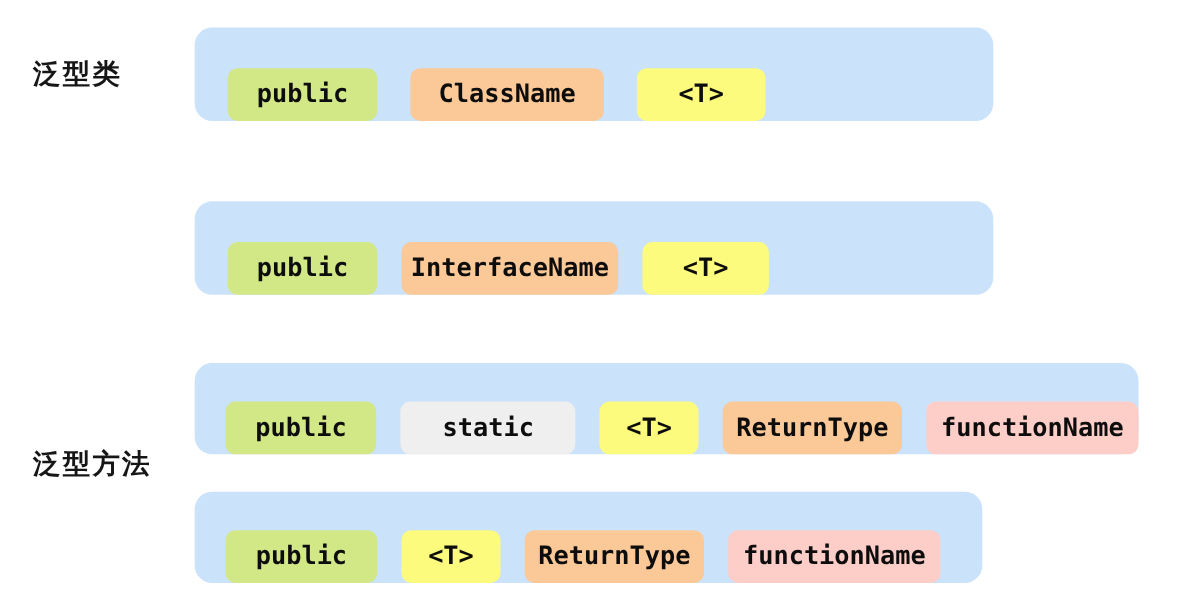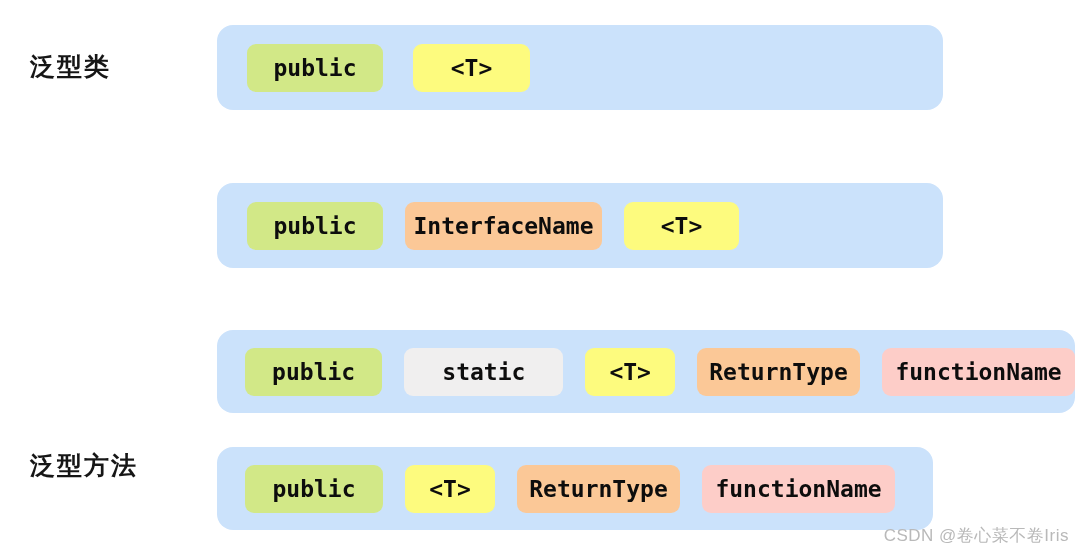--- a/index.html
+++ b/index.html
@@ -33,23 +33,22 @@
     color: #161616;
     white-space: nowrap;
   }
 
   
   .bar {
     position: absolute;
     background: #cbe2fb;
     border-radius: 16px;
     display: flex;
-    align-items: center;
+    align-items: flex-end;
     box-sizing: border-box;
-    margin-left: 40px;
   }
 
   
   .chip {
     border-radius: 9px;
     height: 48px;
     display: flex;
     align-items: center;
     justify-content: center;
     box-sizing: border-box;
@@ -81,42 +80,42 @@
 </style>
 </head>
 <body>
 
 <div class="diagram">
 
   <div class="row-label" style="left:30px; top:50px;">泛型类</div>
 
   <div class="bar" style="left:177px; top:25px; width:726px; height:85px; padding-left:30px; gap:30px;">
     <div class="chip green" style="width:136px;">public</div>
+    <div class="chip orange" style="width:176px;">ClassName</div>
     <div class="chip yellow" style="width:117px;">&lt;T&gt;</div>
   </div>
 
 
   <div class="bar" style="left:177px; top:183px; width:726px; height:85px; padding-left:30px; gap:22px;">
     <div class="chip green" style="width:136px;">public</div>
     <div class="chip orange" style="width:197px;">InterfaceName</div>
     <div class="chip yellow" style="width:115px;">&lt;T&gt;</div>
   </div>
 
-  <div class="row-label" style="left:30px; top:405px;margin-top:44px;">泛型方法</div>
+  <div class="row-label" style="left:30px; top:405px;">泛型方法</div>
 
   <div class="bar" style="left:177px; top:330px; width:858px; height:83px; padding-left:28px; gap:22px;">
     <div class="chip green" style="width:138px;">public</div>
     <div class="chip gray" style="width:160px;">static</div>
     <div class="chip yellow" style="width:90px;">&lt;T&gt;</div>
     <div class="chip orange" style="width:163px;">ReturnType</div>
     <div class="chip pink" style="width:193px;">functionName</div>
   </div>
 
   <div class="bar" style="left:177px; top:447px; width:716px; height:83px; padding-left:28px; gap:22px;">
     <div class="chip green" style="width:138px;">public</div>
     <div class="chip yellow" style="width:90px;">&lt;T&gt;</div>
     <div class="chip orange" style="width:163px;">ReturnType</div>
     <div class="chip pink" style="width:193px;">functionName</div>
   </div>
 
-  <div class="watermark">CSDN @卷心菜不卷Iris</div>
 
 </div>
 
 </body></html>

